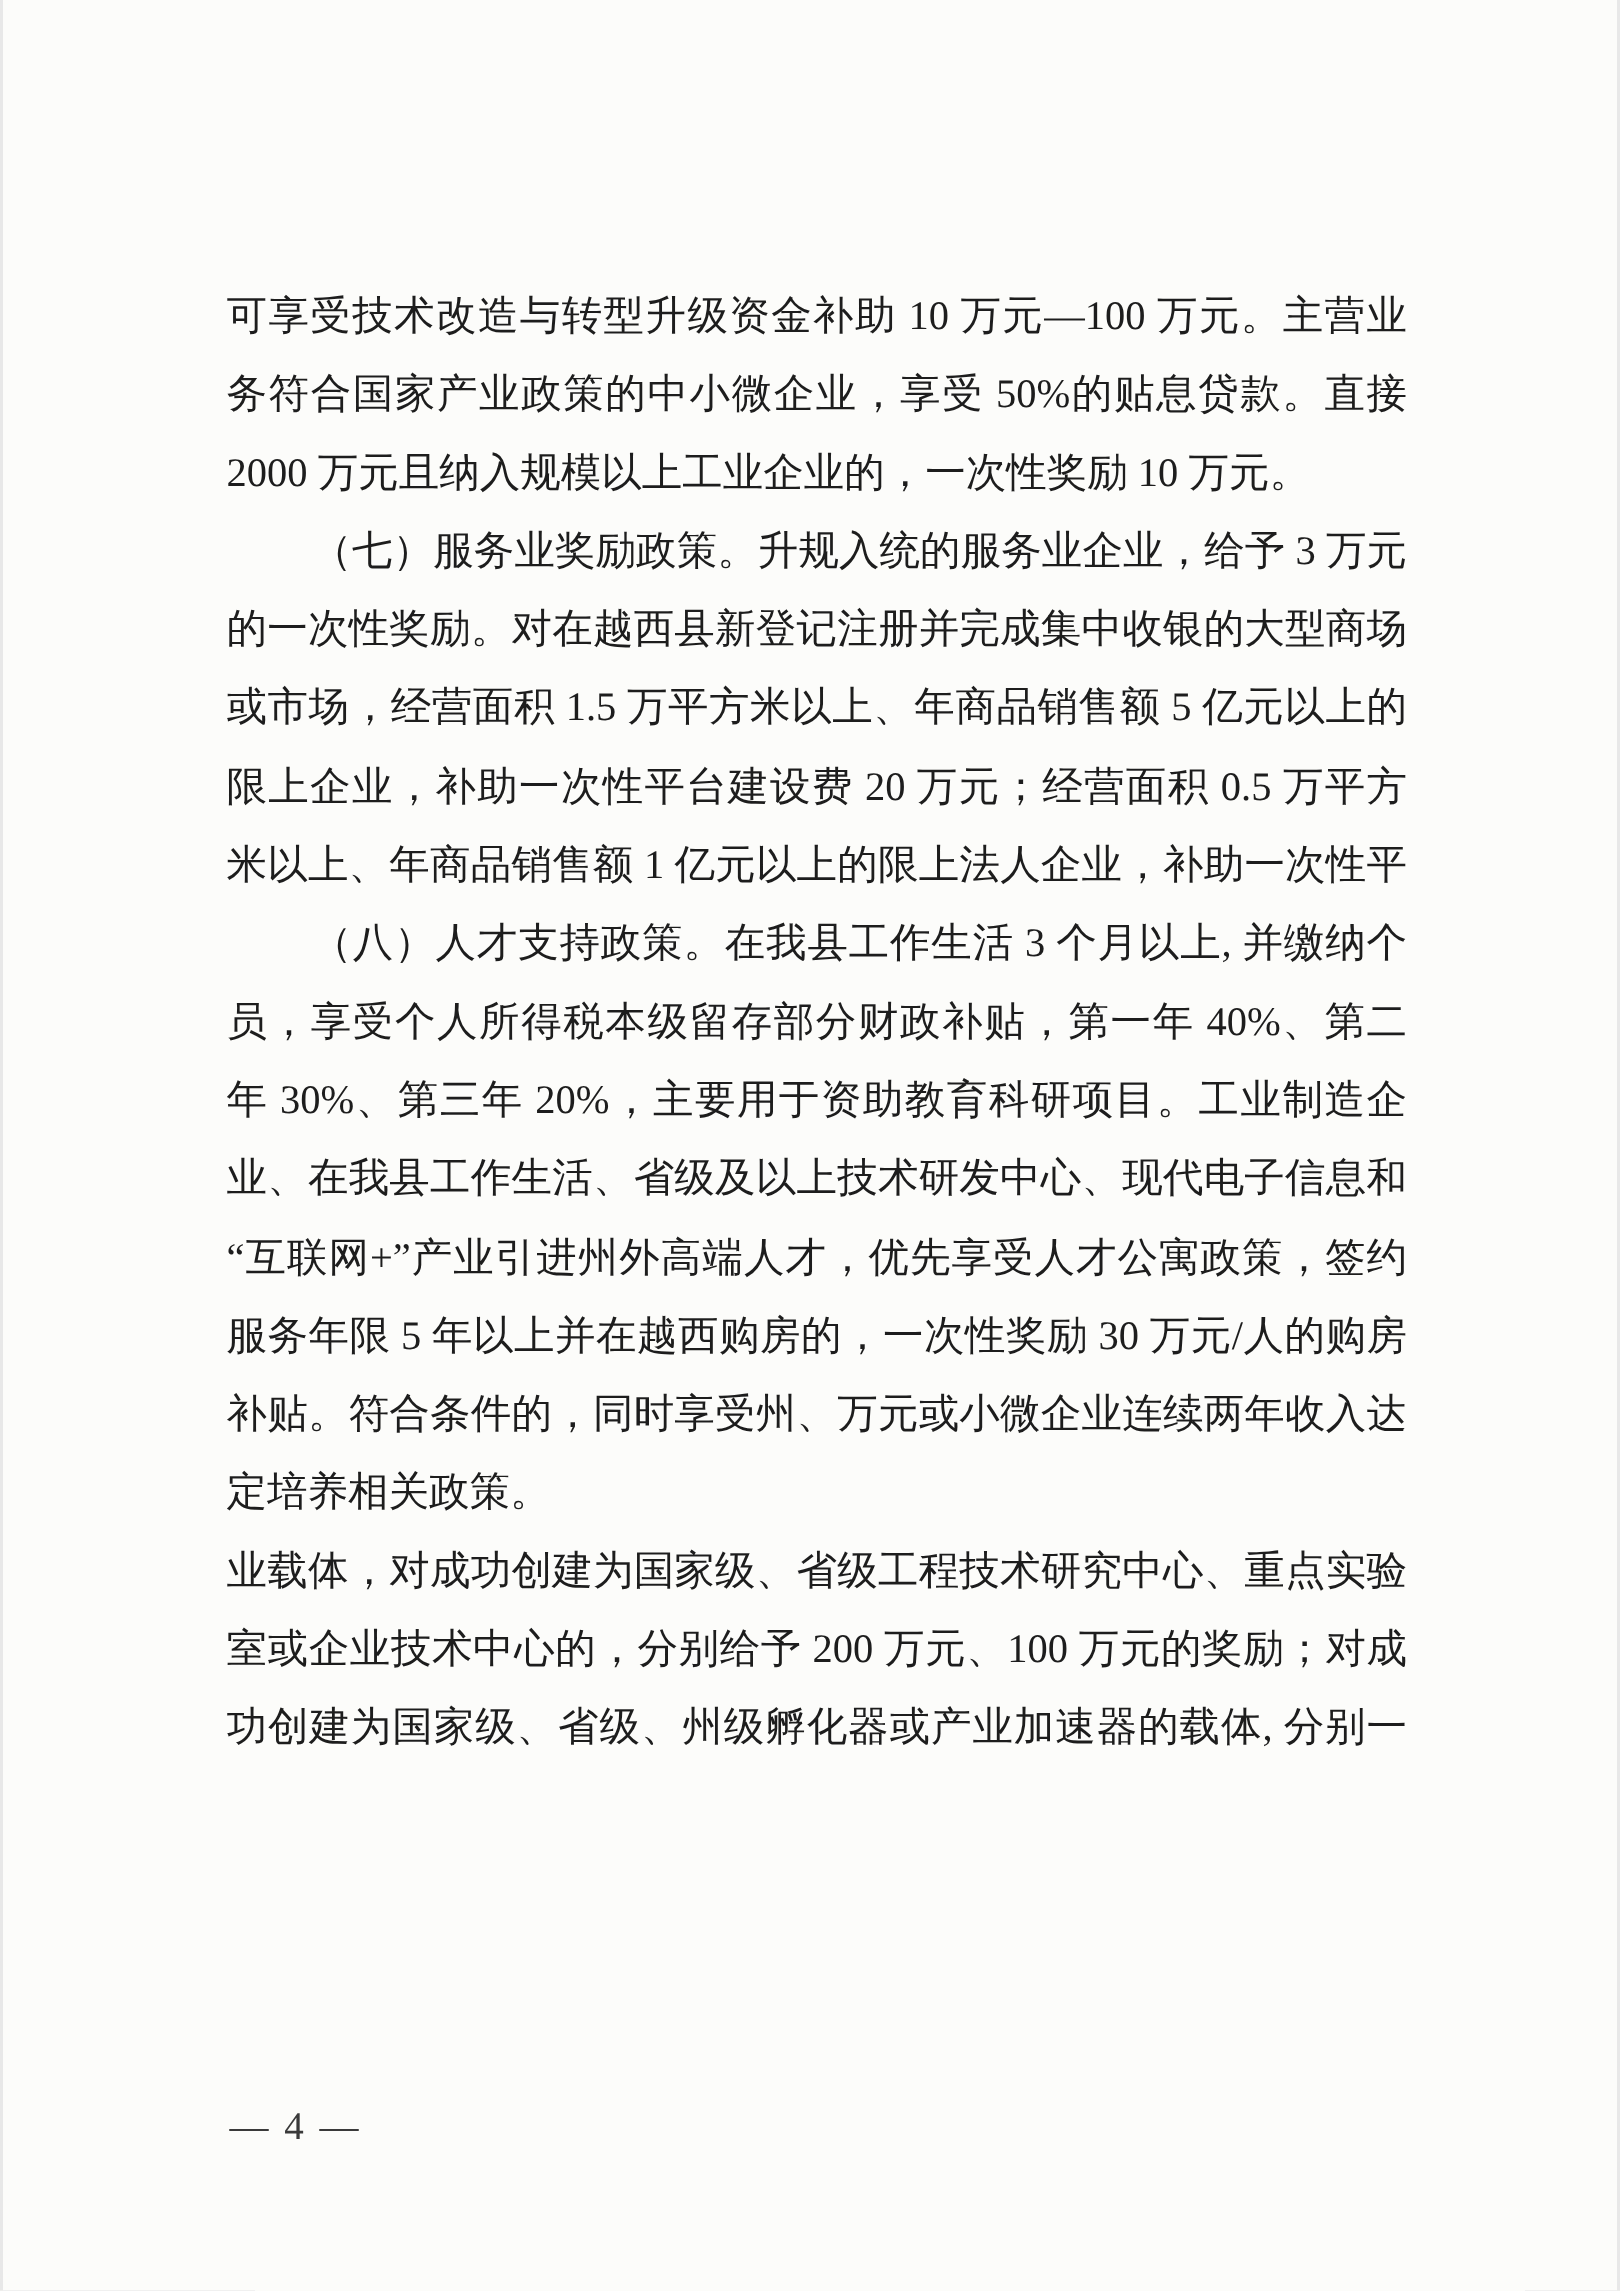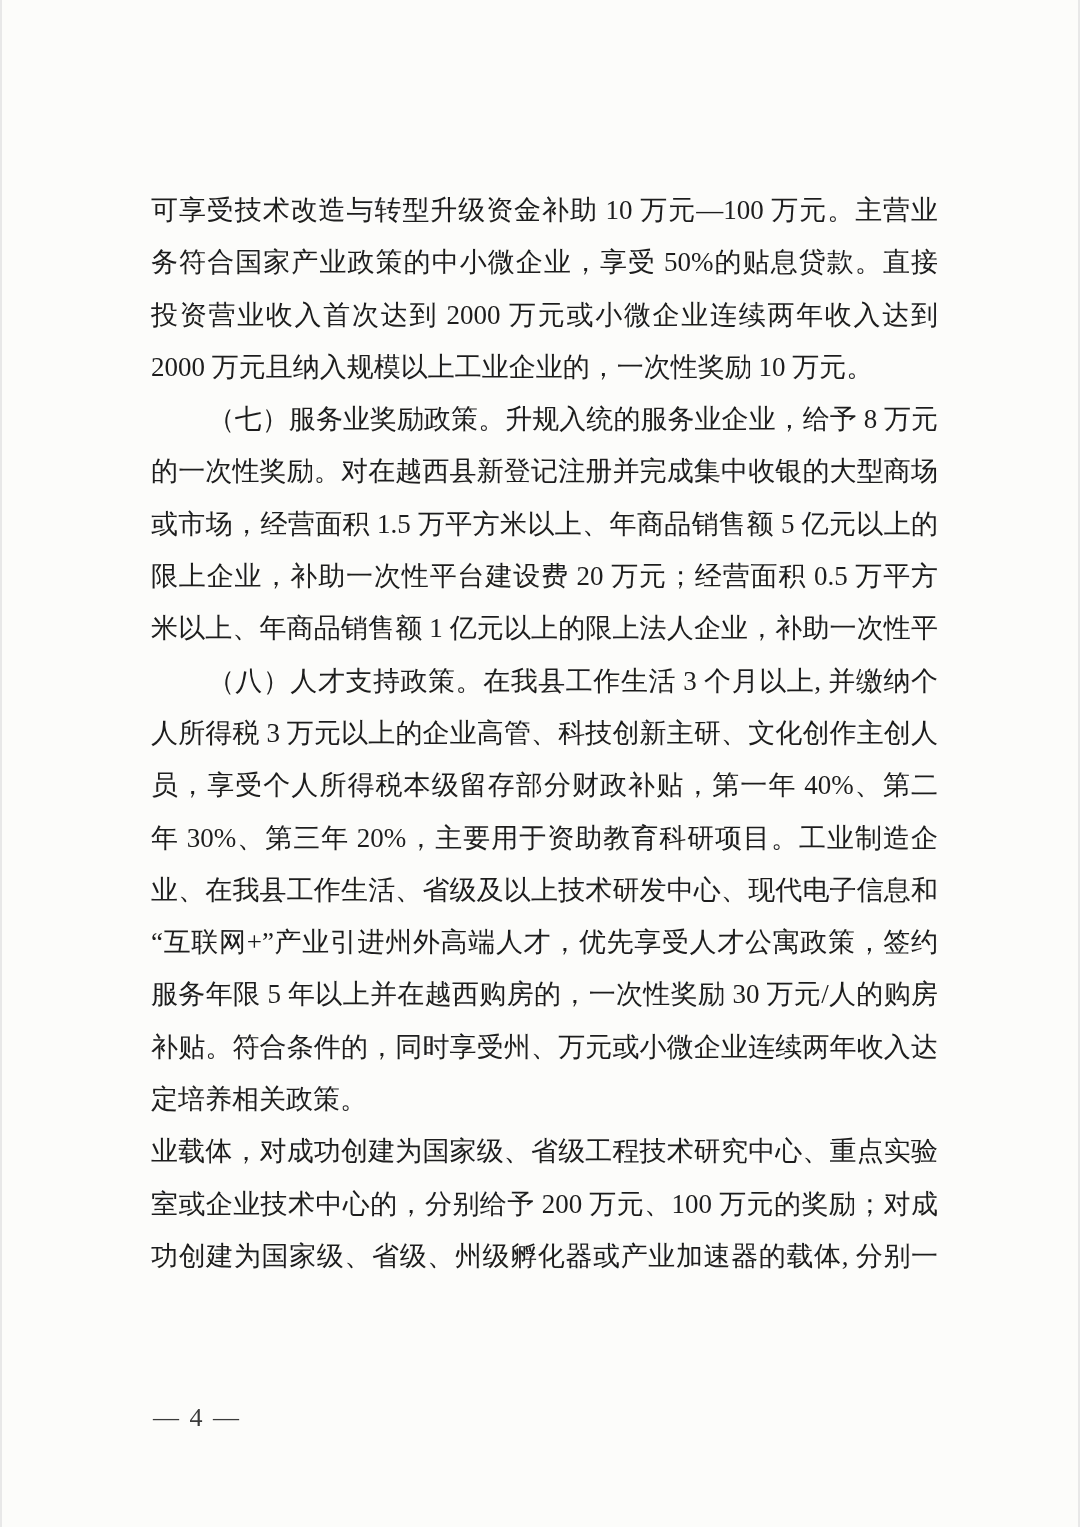--- a/index.html
+++ b/index.html
@@ -54,29 +54,27 @@
     color: #3a3a3a;
   }
 </style>
 </head>
 <body>
 
 <div class="page">
   <div class="text-block">
       <div class="line fill">可享受技术改造与转型升级资金补助 10 万元—100 万元。主营业</div>
       <div class="line fill">务符合国家产业政策的中小微企业，享受 50%的贴息贷款。直接</div>
-      <div class="line fill">投资营业收入首次达到 2000 万元或小微企业连续两年收入达到</div>
       <div class="line">2000 万元且纳入规模以上工业企业的，一次性奖励 10 万元。</div>
-      <div class="line indent fill">（七）服务业奖励政策。升规入统的服务业企业，给予 8 万元</div>
+      <div class="line indent fill">（七）服务业奖励政策。升规入统的服务业企业，给予 3 万元</div>
       <div class="line fill">的一次性奖励。对在越西县新登记注册并完成集中收银的大型商场</div>
       <div class="line fill">或市场，经营面积 1.5 万平方米以上、年商品销售额 5 亿元以上的</div>
       <div class="line fill">限上企业，补助一次性平台建设费 20 万元；经营面积 0.5 万平方</div>
       <div class="line fill">米以上、年商品销售额 1 亿元以上的限上法人企业，补助一次性平</div>
       <div class="line indent fill">（八）人才支持政策。在我县工作生活 3 个月以上, 并缴纳个</div>
-      <div class="line fill">人所得税 3 万元以上的企业高管、科技创新主研、文化创作主创人</div>
       <div class="line fill">员，享受个人所得税本级留存部分财政补贴，第一年 40%、第二</div>
       <div class="line fill">年 30%、第三年 20%，主要用于资助教育科研项目。工业制造企</div>
       <div class="line fill">业、在我县工作生活、省级及以上技术研发中心、现代电子信息和</div>
       <div class="line fill">“互联网+”产业引进州外高端人才，优先享受人才公寓政策，签约</div>
       <div class="line fill">服务年限 5 年以上并在越西购房的，一次性奖励 30 万元/人的购房</div>
       <div class="line fill">补贴。符合条件的，同时享受州、万元或小微企业连续两年收入达到</div>
       <div class="line">定培养相关政策。</div>
       <div class="line fill">业载体，对成功创建为国家级、省级工程技术研究中心、重点实验</div>
       <div class="line fill">室或企业技术中心的，分别给予 200 万元、100 万元的奖励；对成</div>
       <div class="line fill">功创建为国家级、省级、州级孵化器或产业加速器的载体, 分别一</div>

